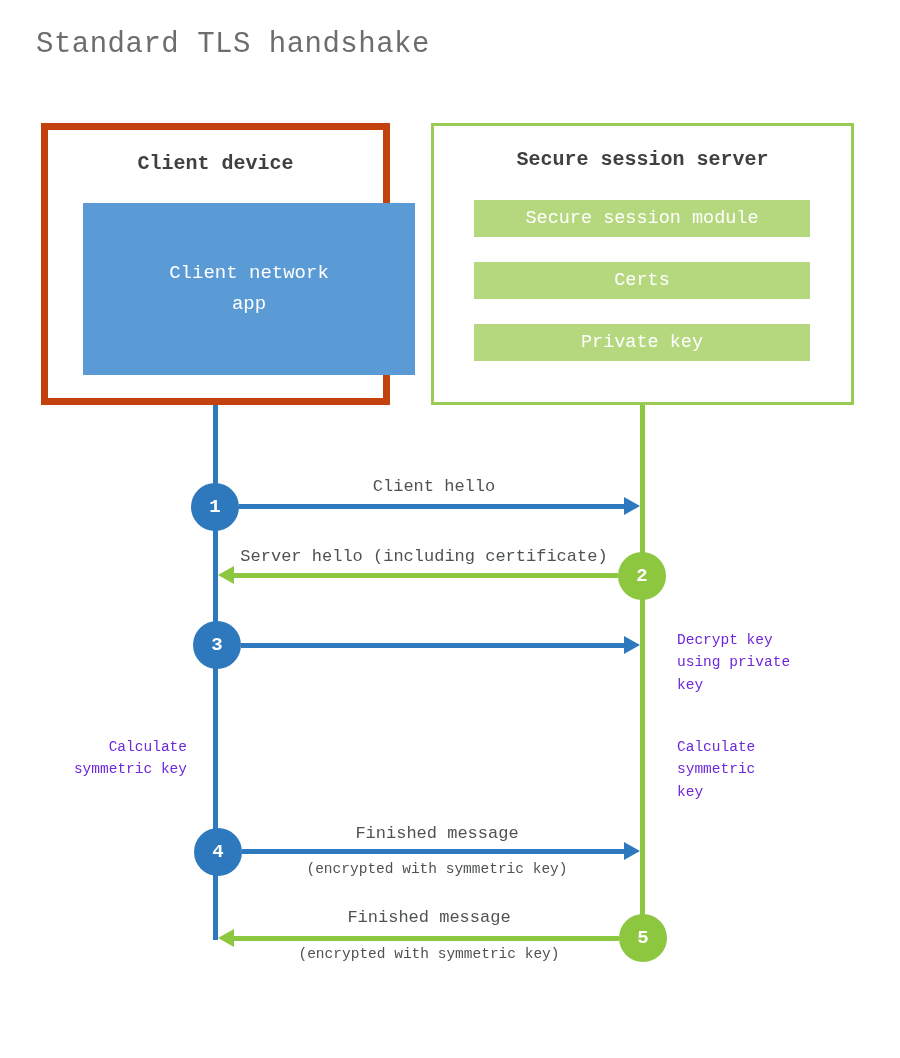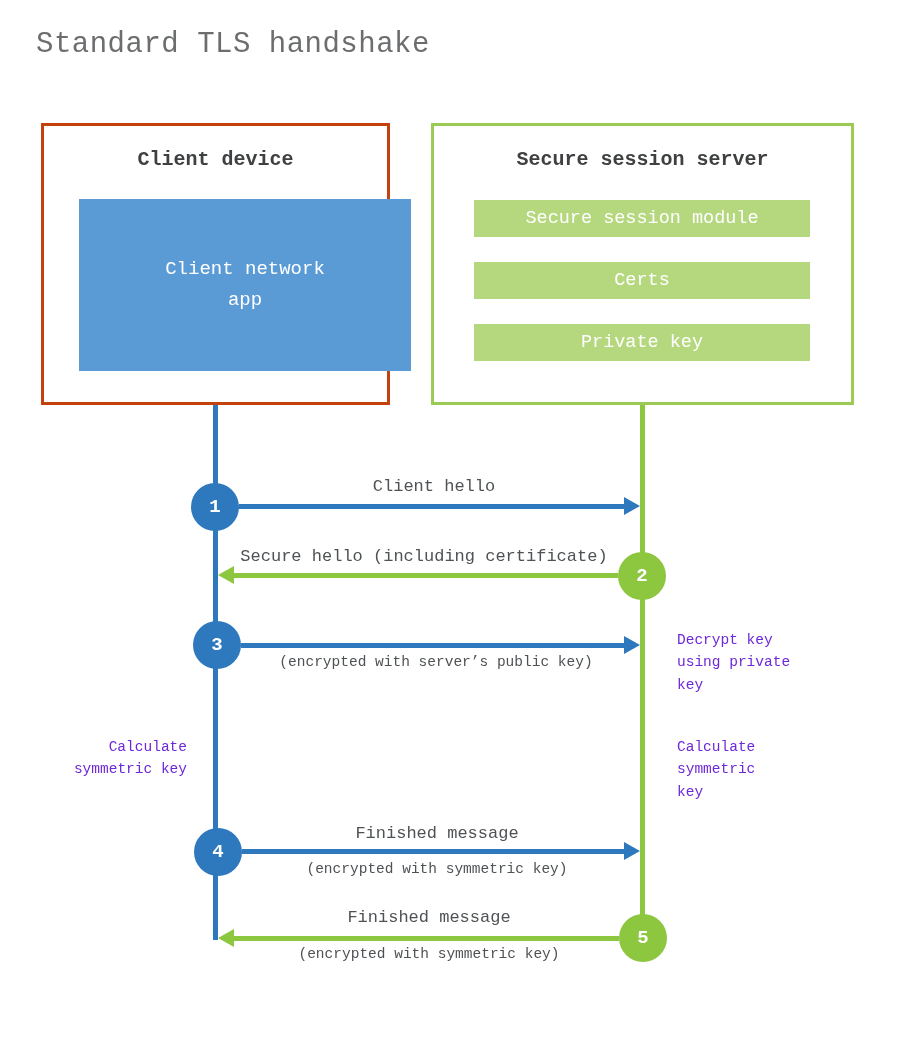--- a/index.html
+++ b/index.html
@@ -3,21 +3,21 @@
 <meta charset="utf-8">
 <style>
   html,body{margin:0;padding:0;background:#ffffff;}
   .canvas{position:relative;width:900px;height:1058px;background:#ffffff;overflow:hidden;
           font-family:Liberation Mono, monospace;}
   .abs{position:absolute;}
 
   .page-title{left:36px;top:28px;font-size:29px;font-weight:300;color:#6B6D6F;letter-spacing:.5px;}
 
   .panel{box-sizing:border-box;height:282px;background:#fff;z-index:4;}
-  .client-panel{left:41px;top:123px;width:349px;border:3px solid #c2410c;}
+  .client-panel{left:41px;top:123px;width:349px;border:7px solid #c2410c;}
   .server-panel{left:431px;top:123px;width:423px;border:3px solid #9CCB55;}
   .panel-title{font-weight:bold;font-size:20px;color:#3F4042;text-align:center;margin-top:22px;}
 
   .app-box{left:35px;top:73px;width:332px;height:172px;background:#5B9BD5;
            display:flex;align-items:center;justify-content:center;}
   .app-box span{color:#fff;font-size:19px;line-height:1.65;text-align:center;width:185px;}
 
   .module-bar{left:40px;width:336px;height:37px;background:#B5D87F;
               display:flex;align-items:center;justify-content:center;color:#fff;font-size:18.5px;}
   .bar-1{top:74px;} .bar-2{top:136px;} .bar-3{top:198px;}
@@ -84,26 +84,25 @@
   </div>
 
   <div class="abs lifeline client-line"></div>
   <div class="abs lifeline server-line"></div>
 
   <div class="abs msg-label l1">Client hello</div>
   <div class="abs shaft shaft-blue a1s"></div>
   <div class="abs head head-right a1h"></div>
   <div class="abs badge badge-blue b1">1</div>
 
-  <div class="abs msg-label l2">Secure hello (including certificate)</div>
+  <div class="abs msg-label l2">Server hello (including certificate)</div>
   <div class="abs shaft shaft-green a2s"></div>
   <div class="abs head head-left a2h"></div>
   <div class="abs badge badge-green b2">2</div>
 
-  <div class="abs msg-sub s3">(encrypted with server’s public key)</div>
   <div class="abs shaft shaft-blue a3s"></div>
   <div class="abs head head-right a3h"></div>
   <div class="abs badge badge-blue b3">3</div>
 
   <div class="abs note note-decrypt">Decrypt key using private key</div>
   <div class="abs note note-calc-left">Calculate symmetric key</div>
   <div class="abs note note-calc-right">Calculate symmetric key</div>
 
   <div class="abs msg-label l4">Finished message</div>
   <div class="abs msg-sub s4">(encrypted with symmetric key)</div>

